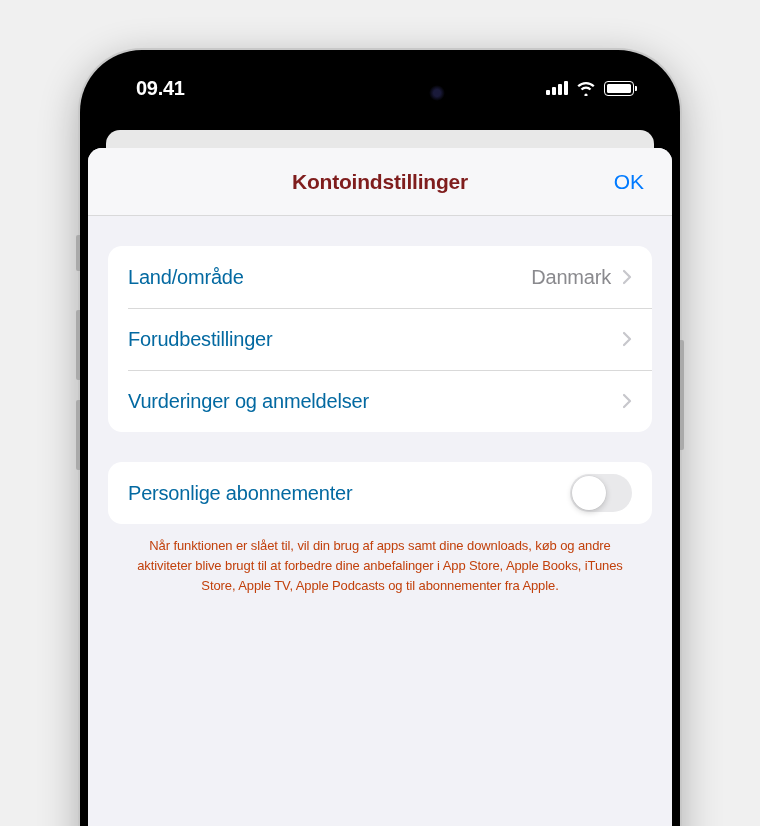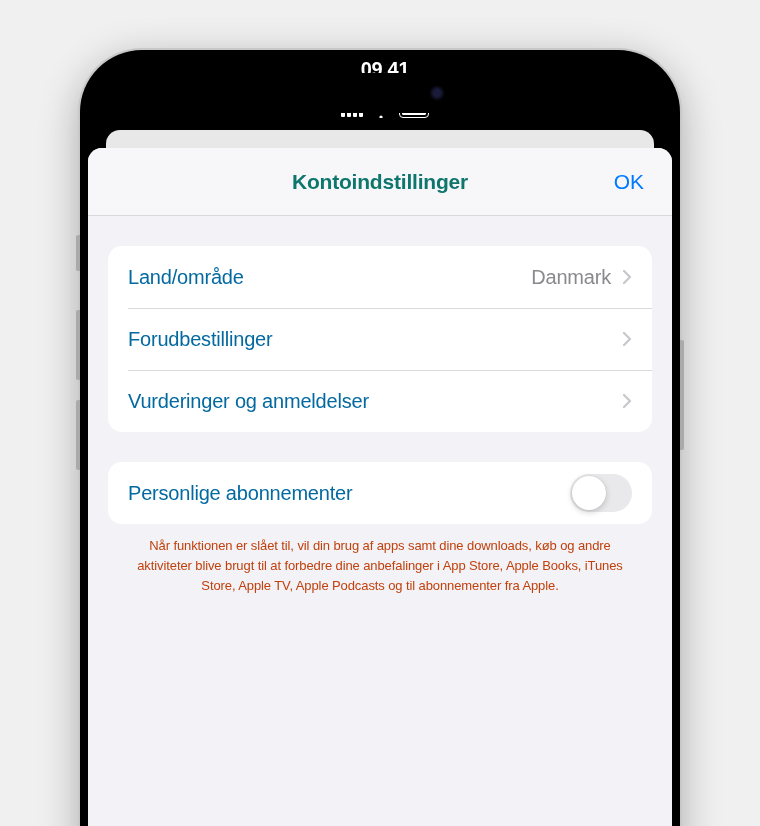--- a/index.html
+++ b/index.html
@@ -78,21 +78,20 @@
 
     .status-bar {
       height: 60px;
       display: flex;
       align-items: center;
       justify-content: space-between;
       padding: 0 38px 0 48px;
       color: #fff;
       position: relative;
       z-index: 10;
-      flex-direction: column;
     }
 
     .dynamic-island {
       position: absolute;
       top: 15px;
       left: 50%;
       transform: translateX(-50%);
       width: 150px;
       height: 40px;
       background: #000;
@@ -205,21 +204,21 @@
       align-items: center;
       justify-content: center;
       position: relative;
       border-bottom: 0.5px solid rgba(0,0,0,0.12);
       background: #f7f7f9;
     }
 
     .modal-title {
       font-size: 21px;
       font-weight: 600;
-      color: #0f766e;
+      color: #7f1d1d;
       letter-spacing: -0.2px;
     }
 
     .modal-done {
       position: absolute;
       right: 28px;
       font-size: 21px;
       font-weight: 400;
       color: #007aff;
     }

